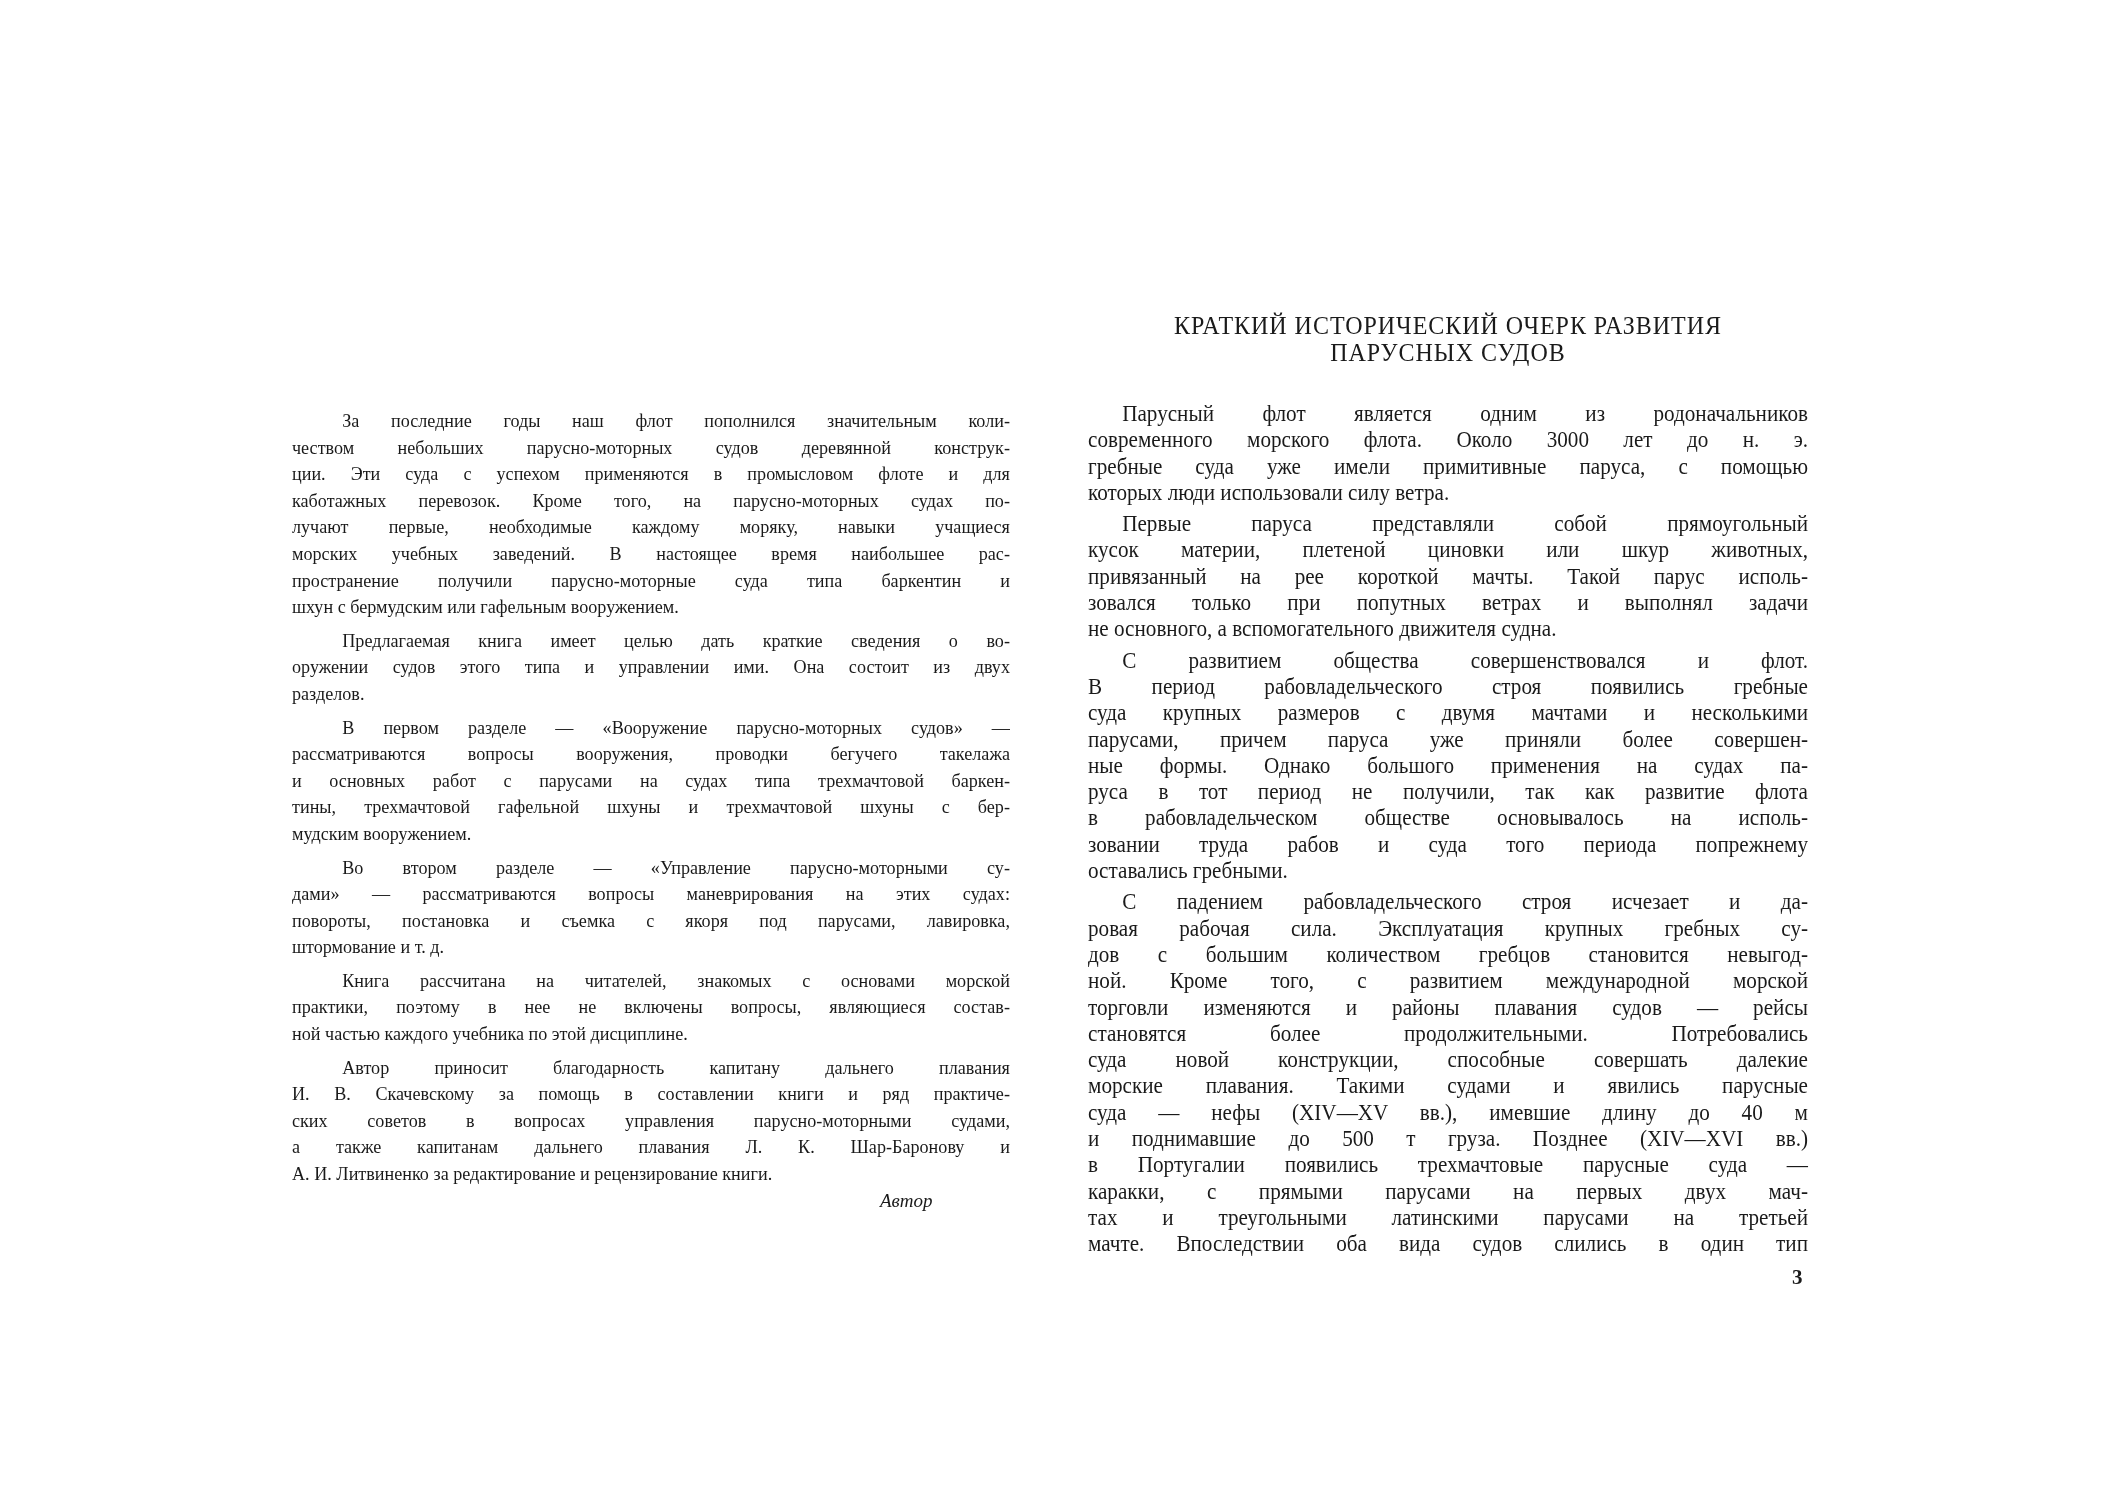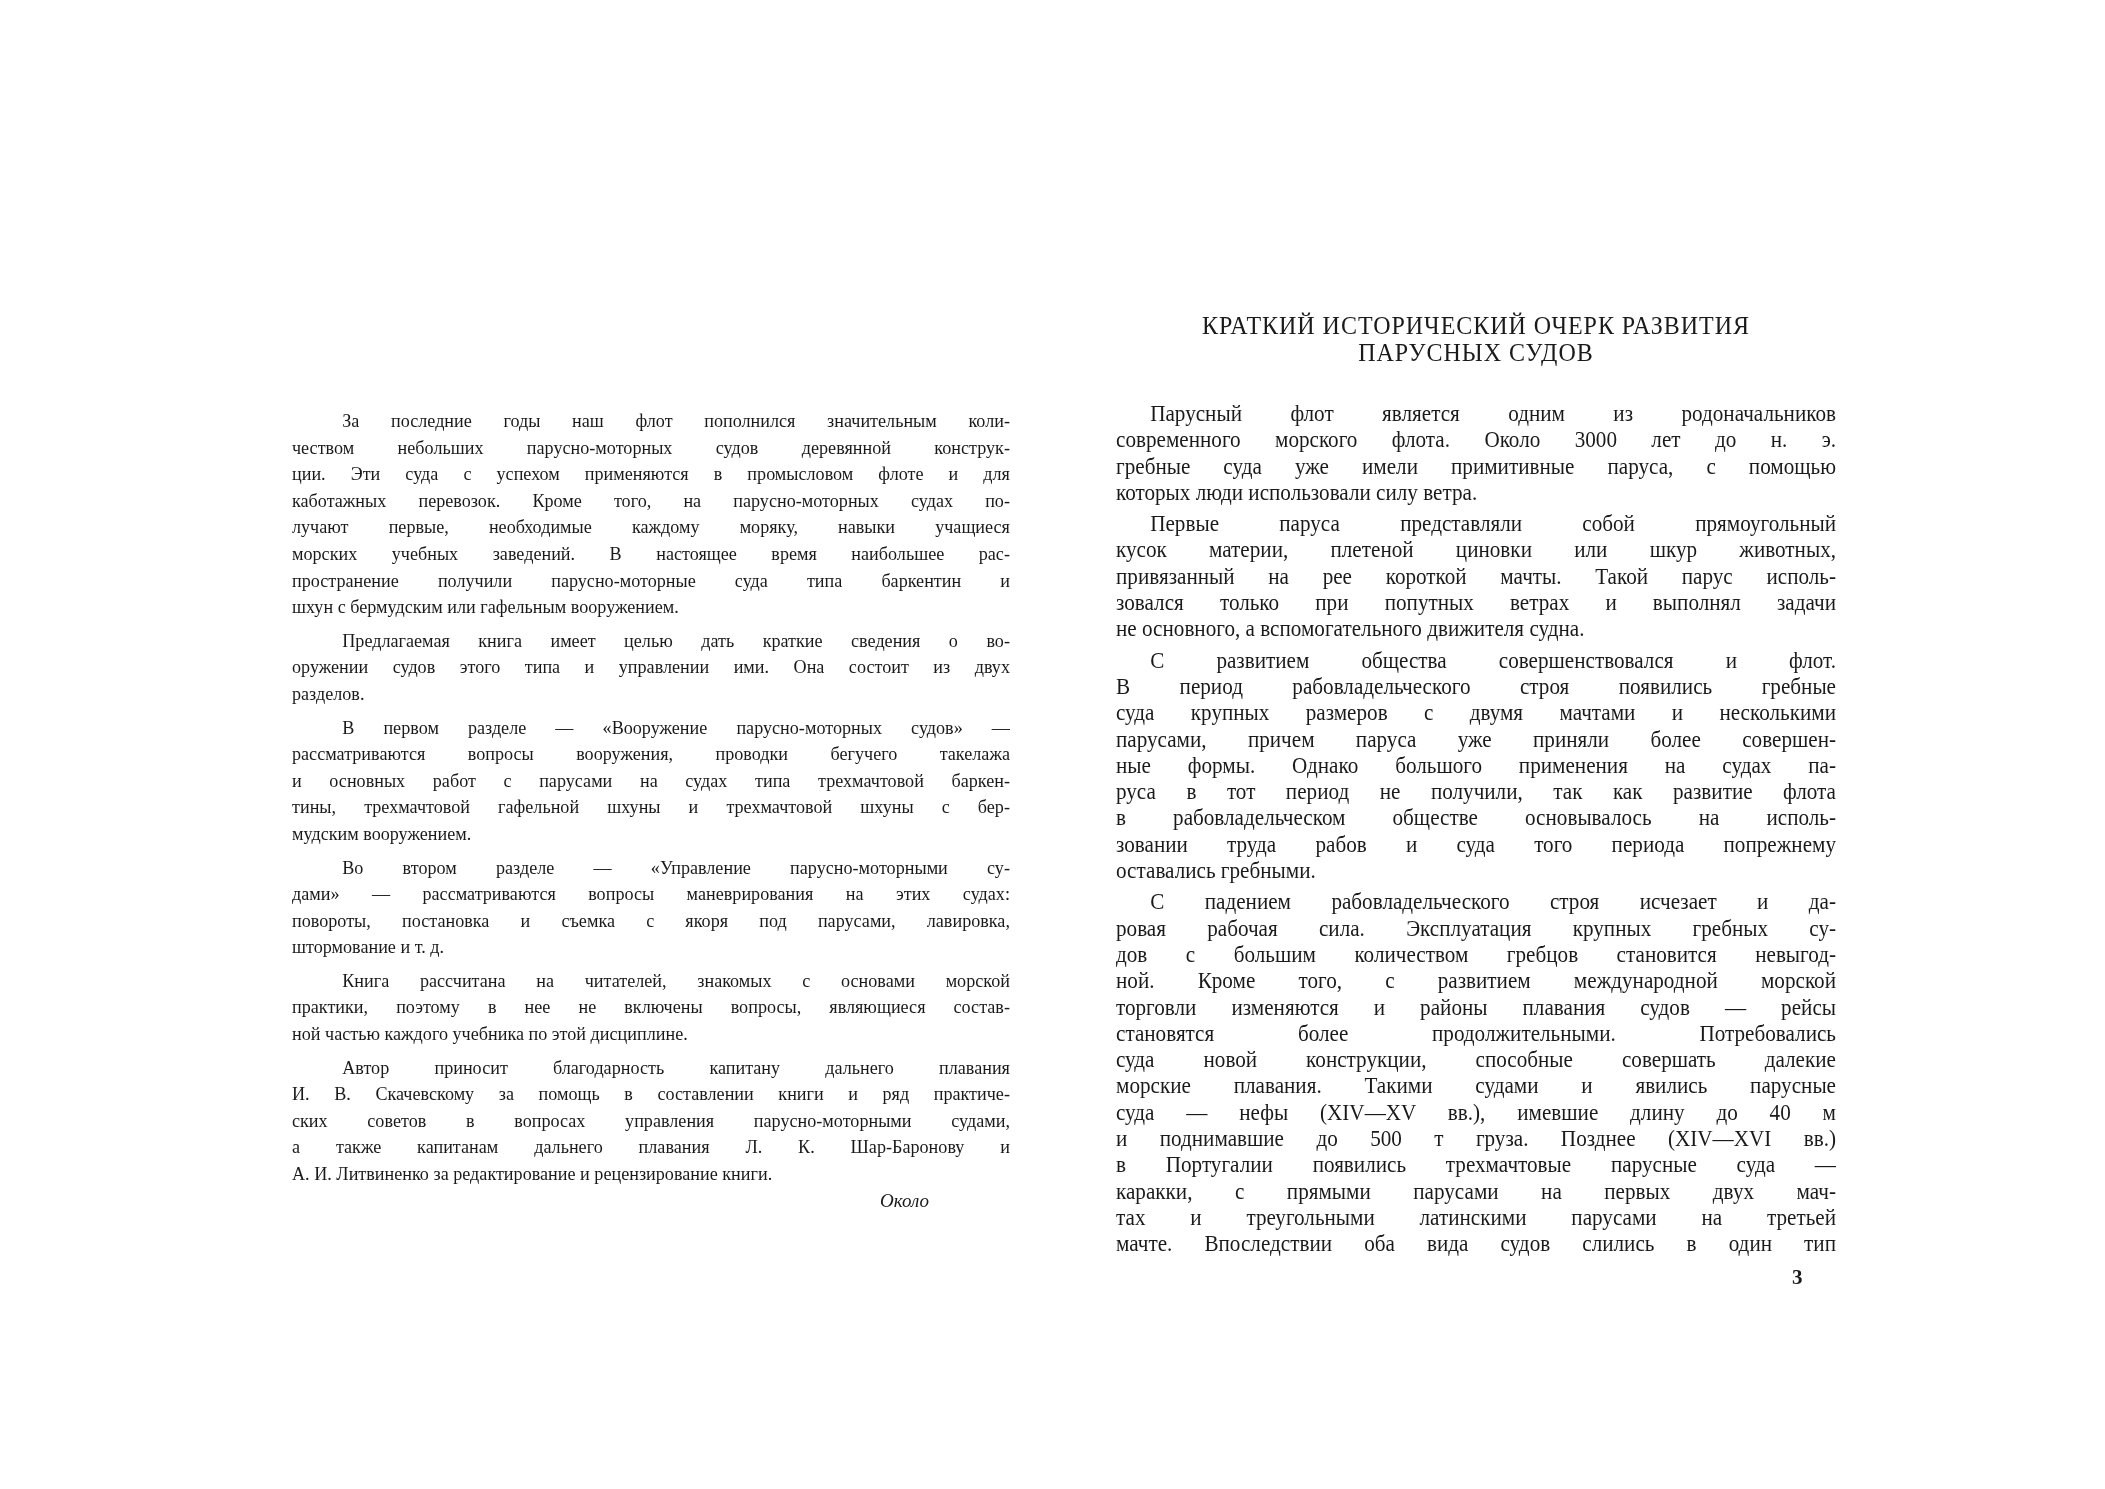--- a/index.html
+++ b/index.html
@@ -12,21 +12,21 @@
     font-family: "Liberation Serif", "DejaVu Serif", serif;
   }
   .page { position: absolute; }
   .left-page {
     left: 292px; top: 408px; width: 718px;
     font-size: 19.5px; line-height: 26.6px;
     transform: scaleX(0.93); transform-origin: left top;
     width: 772px;
   }
   .right-page {
-    left: 1116px; top: 312px; width: 720px;
+    left: 1088px; top: 312px; width: 720px;
   }
   .line {
     display: block;
     white-space: nowrap;
     text-align: justify;
     text-align-last: justify;
   }
   .line.last { text-align-last: left; }
   .line.indent { padding-left: 54px; }
   .para { margin-bottom: 7px; }
@@ -92,21 +92,21 @@
   </div>
   <div class="para">
     <span class="line indent">Автор приносит благодарность капитану дальнего плавания</span>
     <span class="line">И. В. Скачевскому за помощь в составлении книги и ряд практиче-</span>
     <span class="line">ских советов в вопросах управления парусно-моторными судами,</span>
     <span class="line">а также капитанам дальнего плавания Л. К. Шар-Баронову и</span>
     <span class="line last">А. И. Литвиненко за редактирование и рецензирование книги.</span>
   </div>
 </div>
 
-<div class="signature">Около</div>
+<div class="signature">Автор</div>
 
 <div class="page right-page">
   <div class="title">
     <div>КРАТКИЙ ИСТОРИЧЕСКИЙ ОЧЕРК РАЗВИТИЯ</div>
     <div>ПАРУСНЫХ СУДОВ</div>
   </div>
   <div class="right-body">
     <div class="para">
       <span class="line indent">Парусный флот является одним из родоначальников</span>
       <span class="line">современного морского флота. Около 3000 лет до н. э.</span>

